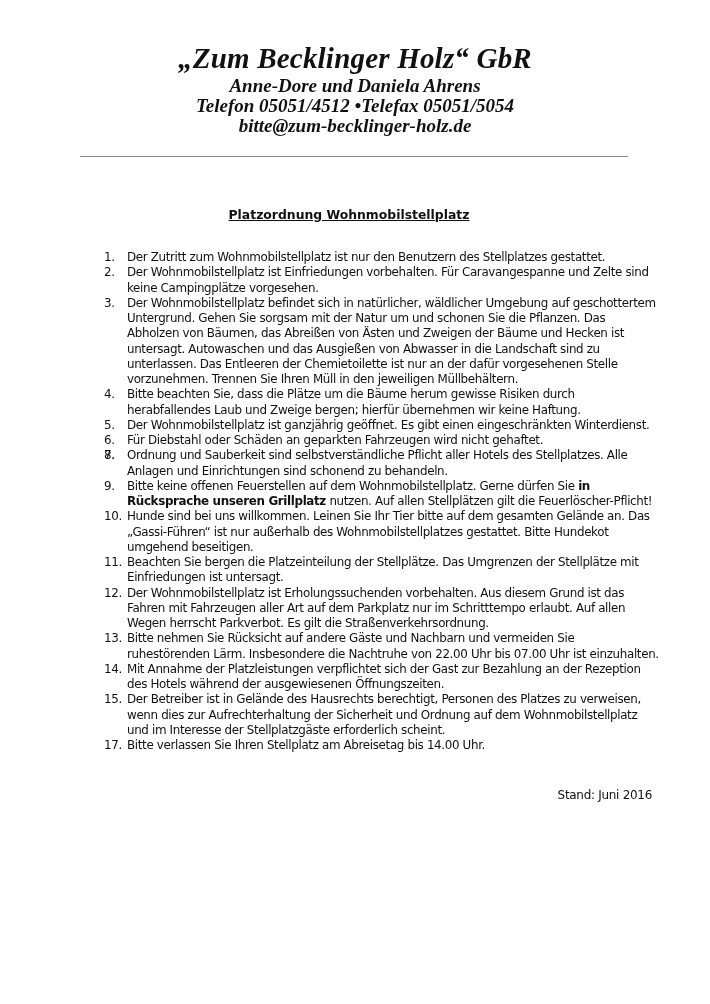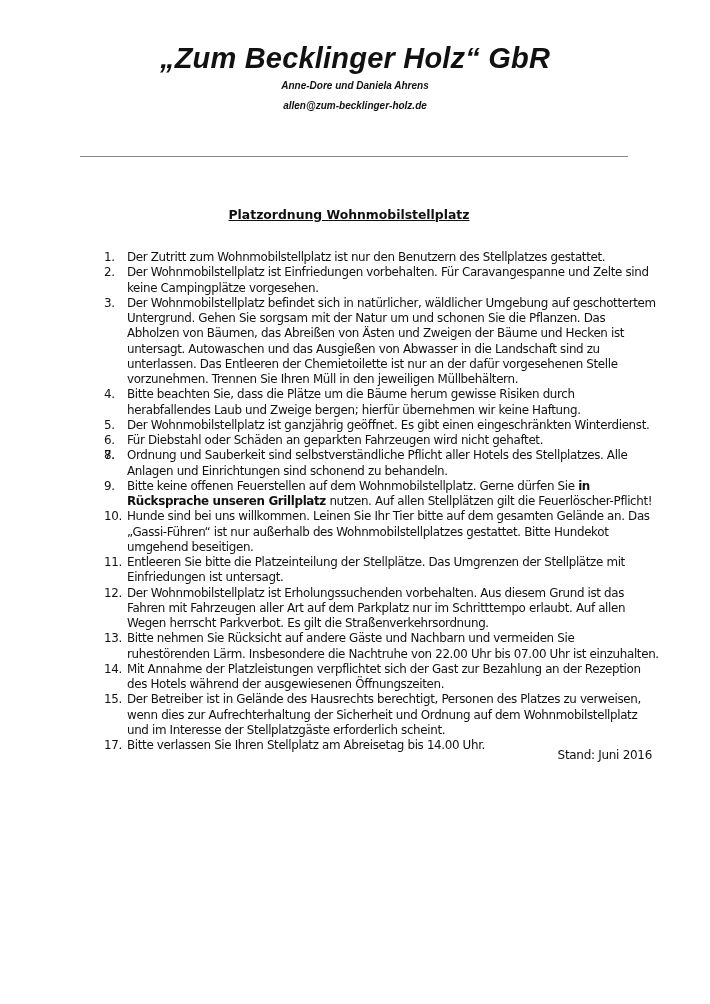--- a/index.html
+++ b/index.html
@@ -1,58 +1,59 @@
 <!DOCTYPE html>
 <html><head>
 <meta charset="utf-8">
 <style>
   html, body { margin: 0; padding: 0; background: #ffffff; }
   body { width: 710px; height: 1004px; position: relative; overflow: hidden; color: #111; }
   .letterhead { position: absolute; left: 0; top: 40px; width: 710px; text-align: center;
-    font-family: Liberation Sans, sans-serif; font-style: italic; font-weight: bold; }
+    font-family: Liberation Serif, serif; font-style: italic; font-weight: bold; }
   .lh-title { font-size: 29px; line-height: 36px; letter-spacing: 0.2px; }
-  .lh-line { font-size: 10px; line-height: 20px; }
+  .lh-line { font-size: 19px; line-height: 20px; }
   .rule { position: absolute; left: 80px; top: 156px; width: 548px; height: 0; border-top: 1.5px solid #8a8a8a; }
   .doc-title { position: absolute; left: 0; top: 207px; width: 698px; text-align: center;
     font-family: "DejaVu Sans", "Liberation Sans", sans-serif; font-weight: bold; font-size: 12.4px;
     text-decoration: underline; }
   .rules { position: absolute; left: 104px; top: 250px; width: 556px; margin: 0; padding: 0; list-style: none;
     font-family: "DejaVu Sans", "Liberation Sans", sans-serif; font-size: 11.9px; line-height: 15.25px;
     letter-spacing: -0.35px; }
   .rules li { position: relative; padding-left: 23px; }
   .rules .num { position: absolute; left: 0; top: 0; }
   .rules b { font-weight: bold; }
-  .stand { position: absolute; right: 58px; top: 748px;
+  .stand { position: absolute; right: 58px; top: 788px;
     font-family: "DejaVu Sans", "Liberation Sans", sans-serif; font-size: 12px; letter-spacing: -0.3px; }
 </style>
 </head>
 <body>
 
 <div class="letterhead">
   <div class="lh-title">„Zum Becklinger Holz“ GbR</div>
   <div class="lh-line">Anne-Dore und Daniela Ahrens</div>
-  <div class="lh-line">allen@zum-becklinger-holz.de</div>
+  <div class="lh-line">Telefon 05051/4512  •Telefax 05051/5054</div>
+  <div class="lh-line">bitte@zum-becklinger-holz.de</div>
 </div>
 
 <div class="rule"></div>
 
 <div class="doc-title">Platzordnung Wohnmobilstellplatz</div>
 
 <ol class="rules">
   <li><span class="num">1.</span><span>Der Zutritt zum Wohnmobilstellplatz ist nur den Benutzern des Stellplatzes gestattet.</span></li>
   <li><span class="num">2.</span><span>Der Wohnmobilstellplatz ist Einfriedungen vorbehalten. Für Caravangespanne und Zelte sind keine Campingplätze vorgesehen.</span></li>
   <li><span class="num">3.</span><span>Der Wohnmobilstellplatz befindet sich in natürlicher, wäldlicher Umgebung auf geschottertem Untergrund. Gehen Sie sorgsam mit der Natur um und schonen Sie die Pflanzen. Das Abholzen von Bäumen, das Abreißen von Ästen und Zweigen der Bäume und Hecken ist untersagt. Autowaschen und das Ausgießen von Abwasser in die Landschaft sind zu unterlassen. Das Entleeren der Chemietoilette ist nur an der dafür vorgesehenen Stelle vorzunehmen. Trennen Sie Ihren Müll in den jeweiligen Müllbehältern.</span></li>
   <li><span class="num">4.</span><span>Bitte beachten Sie, dass die Plätze um die Bäume herum gewisse Risiken durch herabfallendes Laub und Zweige bergen; hierfür übernehmen wir keine Haftung.</span></li>
   <li><span class="num">5.</span><span>Der Wohnmobilstellplatz ist ganzjährig geöffnet. Es gibt einen eingeschränkten Winterdienst.</span></li>
   <li><span class="num">6.</span><span>Für Diebstahl oder Schäden an geparkten Fahrzeugen wird nicht gehaftet.</span></li>
   <li><span class="num">7.</span></li>
   <li><span class="num">8.</span><span>Ordnung und Sauberkeit sind selbstverständliche Pflicht aller Hotels des Stellplatzes.  Alle Anlagen und Einrichtungen sind schonend zu behandeln.</span></li>
   <li><span class="num">9.</span><span>Bitte keine offenen Feuerstellen auf dem Wohnmobilstellplatz. Gerne dürfen Sie </span><b>in Rücksprache unseren Grillplatz</b><span> nutzen. Auf allen Stellplätzen gilt die Feuerlöscher-Pflicht!</span></li>
   <li><span class="num">10.</span><span>Hunde sind bei uns willkommen. Leinen Sie Ihr Tier bitte auf dem gesamten Gelände an. Das „Gassi-Führen“ ist nur außerhalb des Wohnmobilstellplatzes gestattet. Bitte Hundekot umgehend beseitigen.</span></li>
-  <li><span class="num">11.</span><span>Entleeren Sie bitte die Platzeinteilung der Stellplätze. Das Umgrenzen der Stellplätze mit Einfriedungen ist untersagt.</span></li>
+  <li><span class="num">11.</span><span>Beachten Sie bergen die Platzeinteilung der Stellplätze. Das Umgrenzen der Stellplätze mit Einfriedungen ist untersagt.</span></li>
   <li><span class="num">12.</span><span>Der Wohnmobilstellplatz ist Erholungssuchenden vorbehalten. Aus diesem Grund ist das Fahren mit Fahrzeugen aller Art auf dem Parkplatz nur im Schritttempo erlaubt. Auf allen Wegen herrscht Parkverbot. Es gilt die Straßenverkehrsordnung.</span></li>
   <li><span class="num">13.</span><span>Bitte nehmen Sie Rücksicht auf andere Gäste und Nachbarn und vermeiden Sie ruhestörenden Lärm. Insbesondere die Nachtruhe von 22.00 Uhr bis 07.00 Uhr ist einzuhalten.</span></li>
   <li><span class="num">14.</span><span>Mit Annahme der Platzleistungen verpflichtet sich der Gast zur Bezahlung an der Rezeption des Hotels während der ausgewiesenen Öffnungszeiten.</span></li>
   <li><span class="num">15.</span><span>Der Betreiber ist in Gelände des Hausrechts berechtigt, Personen des Platzes zu verweisen, wenn dies zur Aufrechterhaltung der Sicherheit und Ordnung auf dem Wohnmobilstellplatz und im Interesse der Stellplatzgäste erforderlich scheint.</span></li>
   <li><span class="num">17.</span><span>Bitte verlassen Sie Ihren Stellplatz am Abreisetag bis 14.00 Uhr.</span></li>
 </ol>
 
 <div class="stand">Stand: Juni 2016</div>
 
 </body></html>

